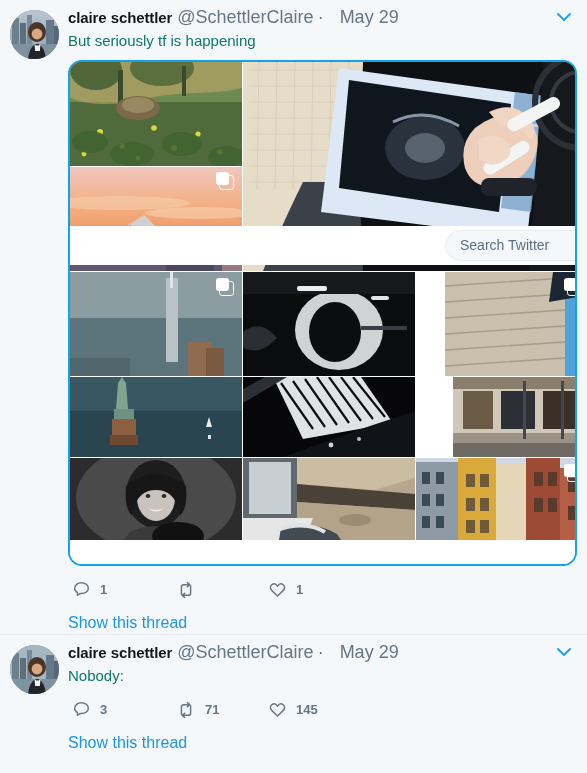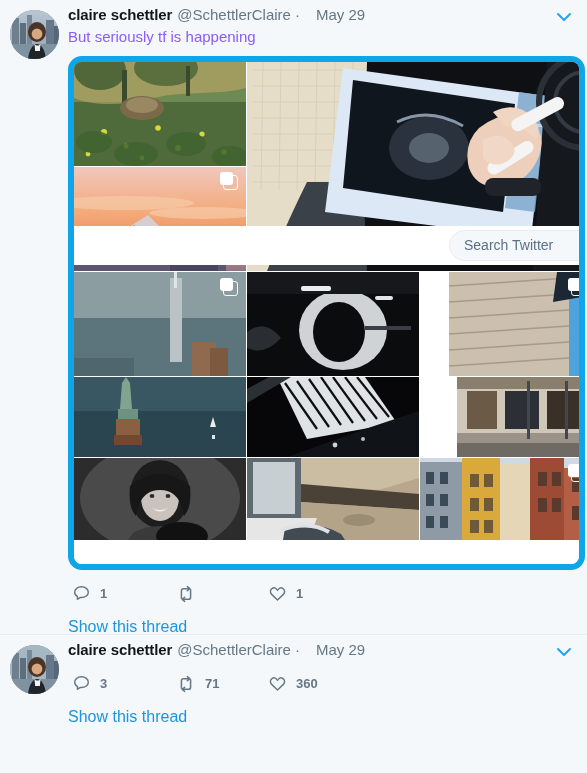--- a/index.html
+++ b/index.html
@@ -58,28 +58,28 @@
     font-size: 15px;
   }
   .name {
     font-weight: bold;
     color: #14171a;
     font-size: 15px;
     letter-spacing: -0.1px;
   }
   .handle, .dot, .date {
     color: #657786;
-    font-size: 15px;
+    font-size: 18px;
     margin-left: 5px;
     font-weight: normal;
   }
   .dot { margin-left: 4px; margin-right: 0px; }
   .date { margin-left: 16px; }
   .tweet-text {
-    color: #8b5cf6;
+    color: #0f766e;
     font-size: 15px;
     line-height: 20px;
     margin-top: 2px;
     word-wrap: break-word;
   }
   .tweet-text .emoji {
     font-size: 15px;
     letter-spacing: 0px;
   }
   .caret {
@@ -89,21 +89,21 @@
     width: 22px;
     height: 18px;
     cursor: pointer;
   }
 
   
   .media {
     margin-top: 9px;
     border-radius: 14px;
     overflow: hidden;
-    border: 6px solid #0ea5e9;
+    border: 2px solid #0ea5e9;
     background: #ffffff;
     position: relative;
     width: 100%;
     height: 502px;
   }
   .ig-grid {
     position: absolute;
     inset: 0;
     background: #ffffff;
   }
@@ -583,20 +583,21 @@
       </div>
     </div>
 
     <div class="body-col">
       <div class="tweet-head">
         <span class="name">claire schettler</span>
         <span class="handle">@SchettlerClaire</span>
         <span class="dot">·</span>
         <span class="date">May 29</span>
       </div>
+      <div class="tweet-text">Nobody:</div>
 
       <div class="actions">
         <div class="action a-reply">
           <svg width="19" height="19" viewBox="0 0 24 24">
             <path d="M12 3.5c-4.8 0-8.6 3-8.6 6.8 0 2.2 1.3 4.2 3.4 5.4v3.6l3.6-2.3c.5.1 1.1.1 1.6.1 4.8 0 8.6-3 8.6-6.8S16.8 3.5 12 3.5z" fill="none" stroke="#657786" stroke-width="1.8" stroke-linejoin="round"></path>
           </svg>
           <span class="cnt">3</span>
         </div>
         <div class="action a-rt">
           <svg width="20" height="20" viewBox="0 0 24 24">
@@ -606,21 +607,21 @@
               <path d="M17.5 7v8.8a2.6 2.6 0 0 1-2.6 2.6H8"></path>
               <path d="M10.4 20.8 7.4 18.4 10.4 16"></path>
             </g>
           </svg>
           <span class="cnt">71</span>
         </div>
         <div class="action a-like">
           <svg width="19" height="19" viewBox="0 0 24 24">
             <path d="M12 20.3 4.6 13.1C2.3 10.9 2.6 7.4 5 5.8c2-1.3 4.6-.8 6 1l1 1.2 1-1.2c1.4-1.8 4-2.3 6-1 2.4 1.6 2.7 5.1.4 7.3z" fill="none" stroke="#657786" stroke-width="1.8" stroke-linejoin="round"></path>
           </svg>
-          <span class="cnt">360</span>
+          <span class="cnt">145</span>
         </div>
       </div>
 
       <span class="show-thread">Show this thread</span>
     </div>
 
     <div class="caret" style="top:8px;">
       <svg width="22" height="18" viewBox="0 0 22 18">
         <path d="M5 6 L11 12 L17 6" fill="none" stroke="#1da1f2" stroke-width="1.9" stroke-linecap="round" stroke-linejoin="round"></path>
       </svg>

